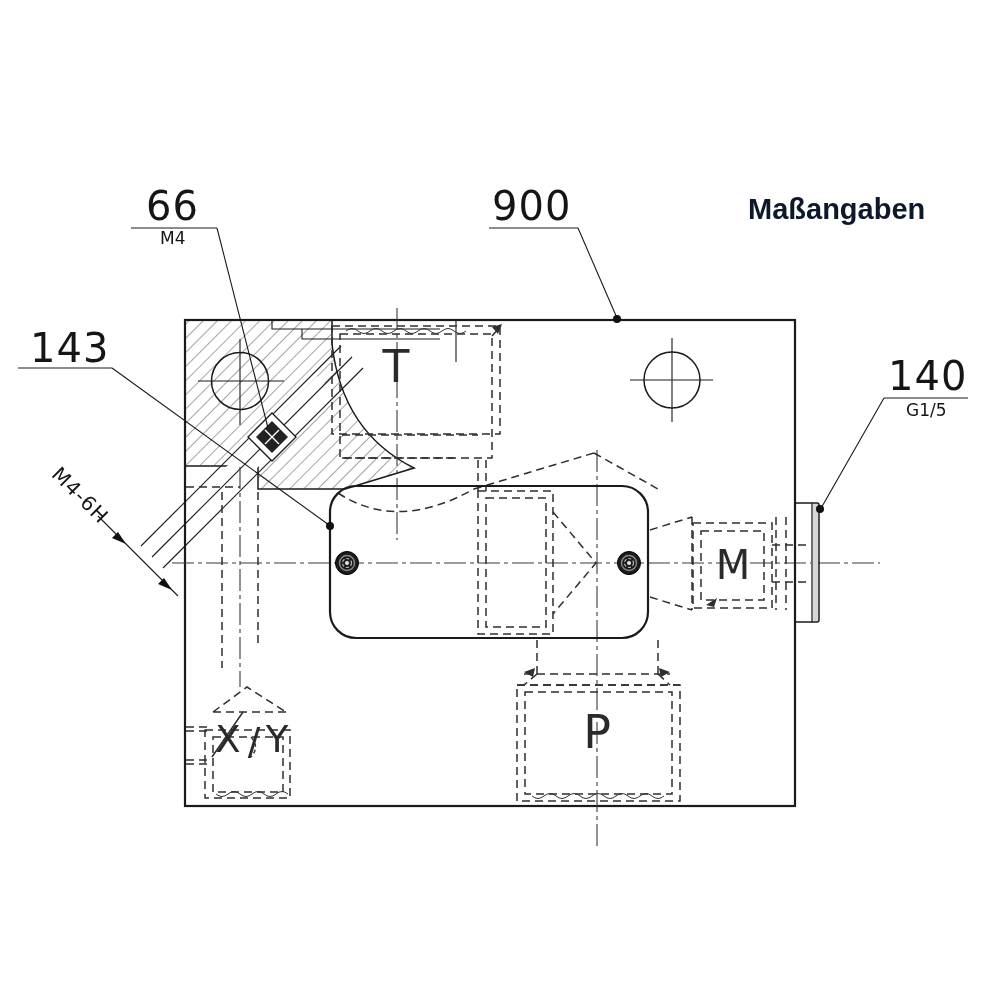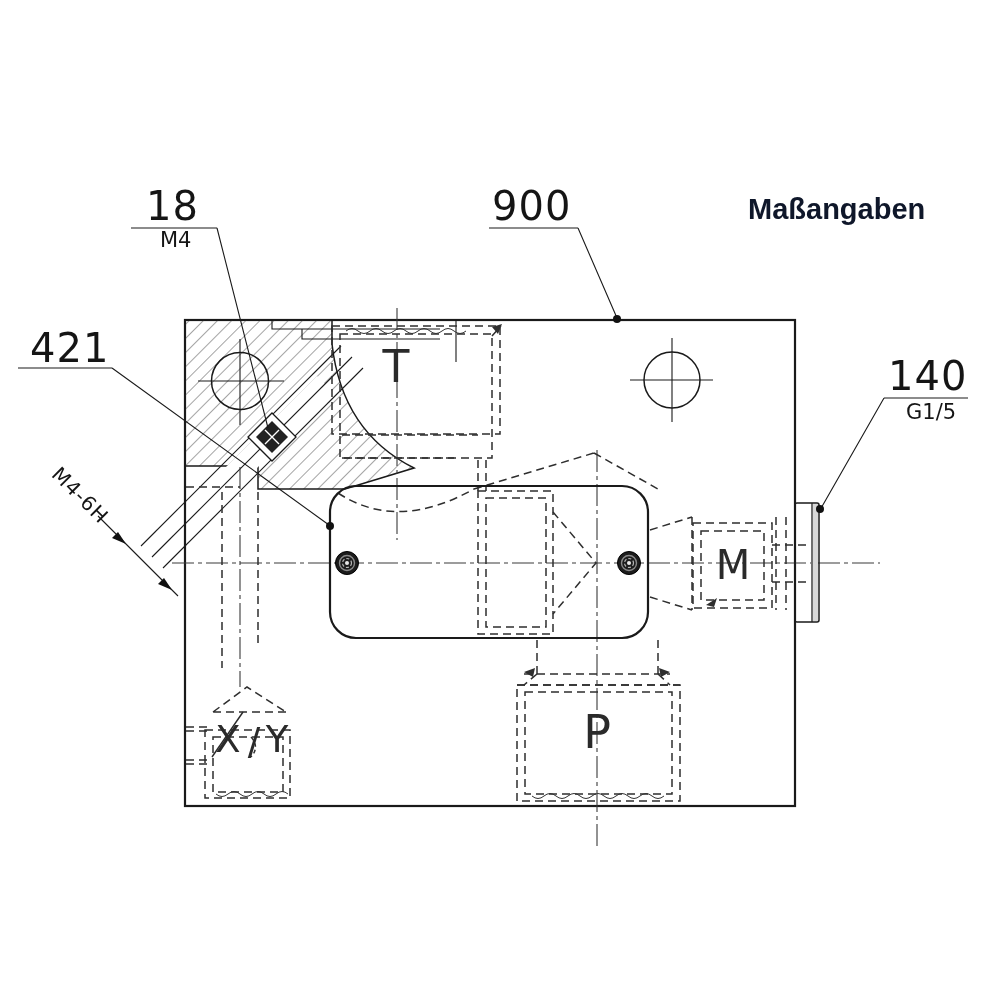--- a/index.html
+++ b/index.html
@@ -2,21 +2,21 @@
 <html><head>
 <meta charset="utf-8">
 <style>
   html,body{margin:0;padding:0;background:#fff;}
   #stage{position:relative;width:1000px;height:1000px;background:#ffffff;overflow:hidden;
          font-family:"Liberation Sans",sans-serif;}
   #stage svg{position:absolute;left:0;top:0;}
   .abs{position:absolute;white-space:nowrap;}
   .dim{font-family:"DejaVu Sans",sans-serif;color:#151515;line-height:1;}
   .dim-big{font-size:40px;letter-spacing:1px;}
-  .dim-sub{font-size:21px;}
+  .dim-sub{font-size:17px;}
   .heading{font-family:"Liberation Sans",sans-serif;font-weight:bold;font-size:29px;
            color:#0f172a;line-height:1.24;}
   .thread-callout{font-family:"DejaVu Sans",sans-serif;font-size:20px;color:#151515;
                   transform:rotate(45deg);transform-origin:left top;letter-spacing:1px;}
   
   .ln   {stroke:#1a1a1a;fill:none;stroke-width:1.5;}
   .lnth {stroke:#1a1a1a;fill:none;stroke-width:1.1;}
   .out  {stroke:#1a1a1a;fill:none;stroke-width:2.2;}
   .dsh  {stroke:#2e2e2e;fill:none;stroke-width:1.5;stroke-dasharray:8 5;}
   .cl   {stroke:#3a3a3a;fill:none;stroke-width:1.1;stroke-dasharray:22 4 4 4;}
@@ -164,26 +164,26 @@
     <path class="lnth" d="M884,398 H968 M884,398 L820,510"></path>
     <circle cx="820" cy="509" r="4" fill="#111"></circle>
   </g>
   <g>
     <path class="lnth" d="M98,516 L178,596"></path>
     <polygon points="126,544 112,538 118,532" fill="#111"></polygon>
     <polygon points="172,590 158,584 164,578" fill="#111"></polygon>
   </g>
 </svg>
 
-<div class="abs dim dim-big" style="left:146px;top:186px;">18</div>
+<div class="abs dim dim-big" style="left:146px;top:186px;">66</div>
 <div class="abs dim dim-sub" style="left:160px;top:230px;">M4</div>
 
 <div class="abs dim dim-big" style="left:492px;top:186px;">900</div>
 
-<div class="abs dim dim-big" style="left:30px;top:328px;">421</div>
+<div class="abs dim dim-big" style="left:30px;top:328px;">143</div>
 
 <div class="abs dim dim-big" style="left:888px;top:356px;">140</div>
 <div class="abs dim dim-sub" style="left:906px;top:402px;">G1/5</div>
 
 <div class="abs thread-callout" style="left:64px;top:462px;">M4-6H</div>
 
 <div class="abs heading" style="left:748px;top:192px;">
   <div>Maßangaben</div>
 </div>
 

